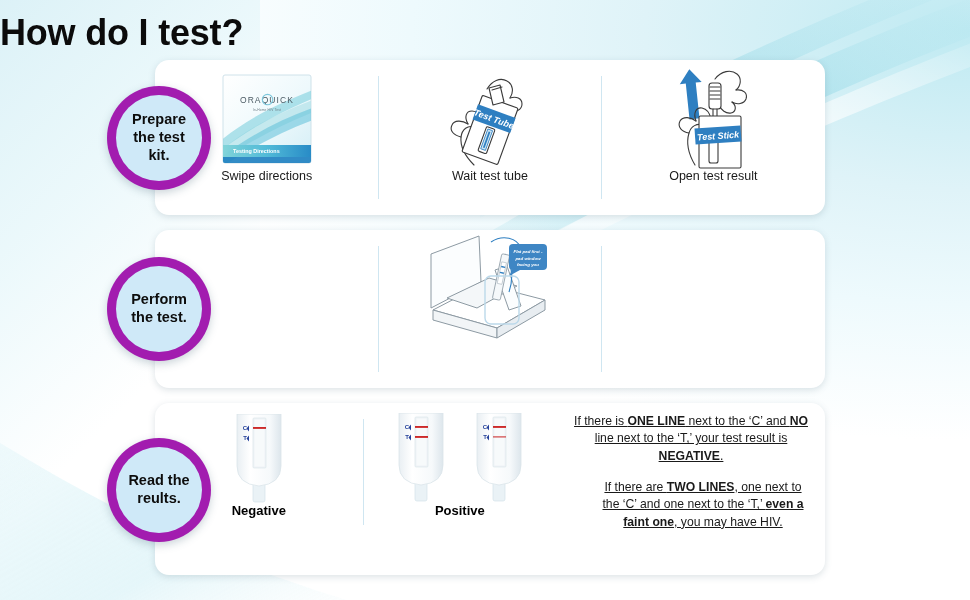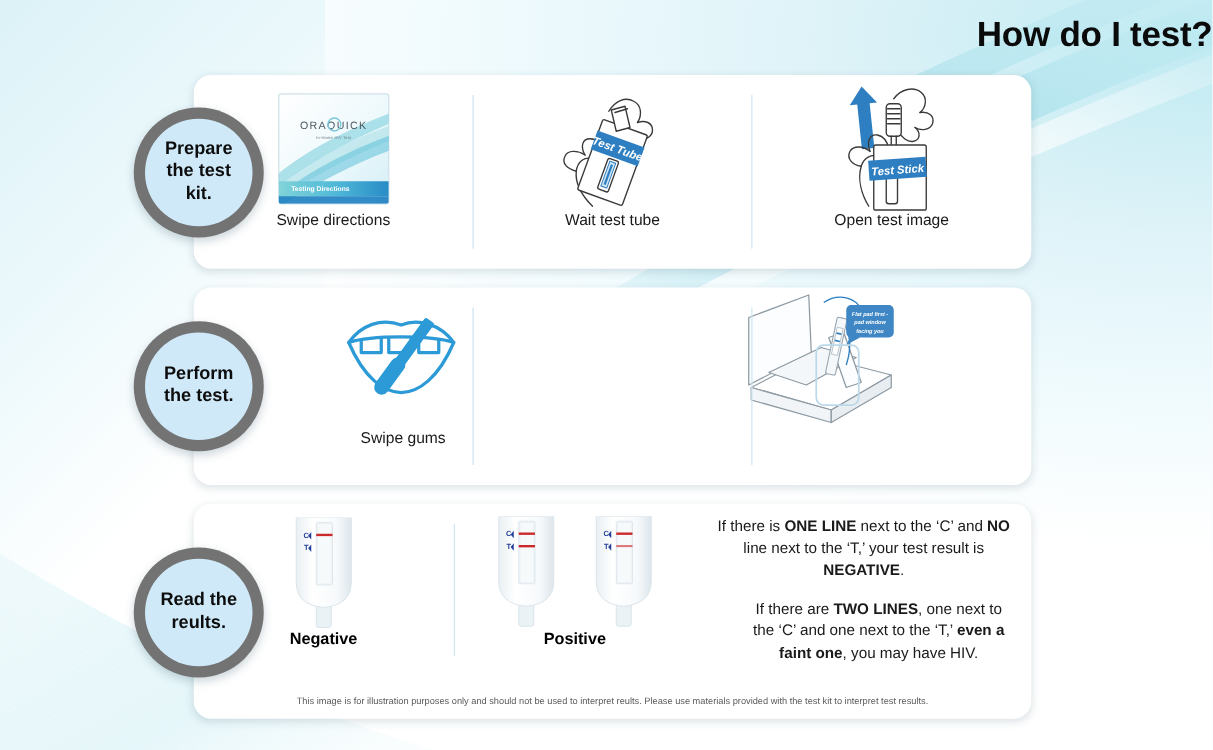--- a/index.html
+++ b/index.html
@@ -23,43 +23,43 @@
     position: absolute; left: 0; top: 0; width: 260px; height: 600px;
     background: linear-gradient(135deg, #d8f0f6 0%, #eaf8fb 32%, #ffffff 62%);
     opacity: .9;
   }
   .bg-swoosh { position: absolute; right: -30px; top: -40px; width: 520px; height: 360px; }
   .bg-swoosh2 { position: absolute; left: -60px; bottom: -60px; width: 420px; height: 300px; opacity:.75; }
 
   
   .title {
     position: absolute; left: 0; right: 0; top: 12px;
-    text-align: right;
-    font-size: 28px; font-weight: bold; color: #0b0b0b;
+    text-align: left;
+    font-size: 36px; font-weight: bold; color: #0b0b0b;
     letter-spacing: -.2px;
     z-index: 5;
   }
 
   
   .panel {
     position: absolute;
     background: #ffffff;
     border-radius: 14px;
     box-shadow: 0 2px 7px rgba(80,110,125,.20);
     z-index: 2;
   }
   #panel-1 { left: 155px; top: 60px;  width: 670px; height: 155px; }
   #panel-2 { left: 155px; top: 230px; width: 670px; height: 158px; }
   #panel-3 { left: 155px; top: 403px; width: 670px; height: 172px; }
 
   
   .badge {
     position: absolute; z-index: 6;
     width: 104px; height: 104px; border-radius: 50%;
-    background: #737373;
+    background: #a21caf;
     box-shadow: 0 3px 8px rgba(70,100,120,.28);
     display: flex; align-items: center; justify-content: center;
   }
   .badge-inner {
     width: 86px; height: 86px; border-radius: 50%;
     background: #cfe9f8;
     display: flex; align-items: center; justify-content: center;
     text-align: center;
     font-size: 14.5px; font-weight: bold; color: #0d0d0d; line-height: 1.22;
     padding: 0 6px;
@@ -80,21 +80,21 @@
     background: #cfe6f1;
   }
   .caption {
     font-size: 12.5px; color: #1a1a1a; text-align: center; line-height: 1.35;
   }
   .art { display: flex; align-items: center; justify-content: center; }
 
   
   .res-caption { font-size: 13px; font-weight: bold; color: #000; text-align: center; }
   .result-text {
-    font-size: 12.2px; color: #1a1a1a; line-height: 1.42; text-align: center;
+    font-size: 12.2px; color: #1a1a1a; line-height: 1.42; text-align: center; text-decoration: underline;
   }
   .result-text b { font-weight: bold; }
   .result-text + .result-text { margin-top: 14px; margin-left: 24px; }
   .disclaimer {
     position: absolute; left: 0; right: 0; bottom: 10px;
     text-align: center; font-size: 7.4px; color: #5a5a5a;
   }
   .sticks-row { display: flex; gap: 16px; align-items: flex-end; justify-content: center; }
 </style>
 </head>
@@ -219,50 +219,32 @@
             <path d="M44,104 C38,94 35,82 38,72 C40,65 46,62 52,64"></path>
             <path d="M38,72 C31,71 26,66 29,60 C32,55 40,56 45,60"></path>
             <path d="M45,60 C42,52 45,46 51,47 C56,48 59,53 60,58"></path>
             <rect x="48" y="55" width="42" height="52" rx="1.5" fill="#ffffff"></rect>
             <rect x="58" y="78" width="9" height="24" rx="2" fill="#ffffff"></rect>
           </g>
           <rect x="44" y="66" width="46" height="16" fill="#2e7fc1" transform="rotate(-4 67 74)"></rect>
           <text x="67" y="78" text-anchor="middle" font-family="Liberation Sans, sans-serif" font-size="9" font-style="italic" font-weight="bold" fill="#ffffff" transform="rotate(-4 67 74)">Test Stick</text>
         </svg>
       </div>
-      <div class="caption">Open test image</div>
+      <div class="caption">Open test result</div>
     </div>
   </div>
 </div>
 
 <div class="badge" id="badge-1">
   <div class="badge-inner">Prepare the test kit.</div>
 </div>
 
 <div class="panel" id="panel-2">
   <div class="cols">
 
-    <div class="col">
-      <div class="art" style="height:112px;">
-        <svg width="104" height="84" viewBox="0 0 104 84">
-          <g fill="none" stroke="#2b9ad6" stroke-width="2.6" stroke-linejoin="round" stroke-linecap="round">
-            <path d="M8,30 C18,16 34,10 50,16 C64,10 82,16 92,30 C80,58 64,70 50,70 C36,70 20,58 8,30 Z"></path>
-            <path d="M8,30 C26,24 74,24 92,30"></path>
-            <path d="M18,28 L18,38 L34,38 L34,27"></path>
-            <path d="M40,27 L40,38 L58,38 L58,27"></path>
-            <path d="M64,27 L64,38 L80,38 L80,28"></path>
-          </g>
-          <g transform="rotate(36 52 44)">
-            <rect x="46" y="6" width="9" height="44" rx="2" fill="#2b9ad6"></rect>
-            <rect x="44.5" y="44" width="12" height="34" rx="6" fill="#2b9ad6"></rect>
-          </g>
-        </svg>
-      </div>
-      <div class="caption">Swipe gums</div>
-    </div>
 
     <div class="divider" style="left:33.3%"></div>
 
     <div class="col">
       <div class="art" style="height:112px;padding-top:2px;">
         <svg width="138" height="110" viewBox="0 0 138 110">
           <g fill="#ffffff" stroke="#8d9aa3" stroke-width="1" stroke-linejoin="round">
             <path d="M12,78 L62,52 L124,68 L76,96 Z"></path>
             <path d="M12,78 L12,88 L76,106 L76,96 Z" fill="#f2f5f7"></path>
             <path d="M76,96 L124,68 L124,78 L76,106 Z" fill="#e8edf1"></path>
@@ -364,18 +346,17 @@
     <div class="col" style="flex:1 1 auto;justify-content:center;padding:0 16px;">
       <p class="result-text">
         <span>If there is </span><b>ONE LINE</b><span> next to the ‘C’ and </span><b>NO</b><span> line next to the ‘T,’ your test result is </span><b>NEGATIVE</b><span>.</span>
       </p>
       <p class="result-text">
         <span>If there are </span><b>TWO LINES</b><span>, one next to the ‘C’ and one next to the ‘T,’ </span><b>even a faint one</b><span>, you may have HIV.</span>
       </p>
     </div>
   </div>
 
-  <div class="disclaimer">This image is for illustration purposes only and should not be used to interpret reults. Please use materials provided with the test kit to interpret test results.</div>
 </div>
 
 <div class="badge" id="badge-3">
   <div class="badge-inner">Read the reults.</div>
 </div>
 
 </body></html>

